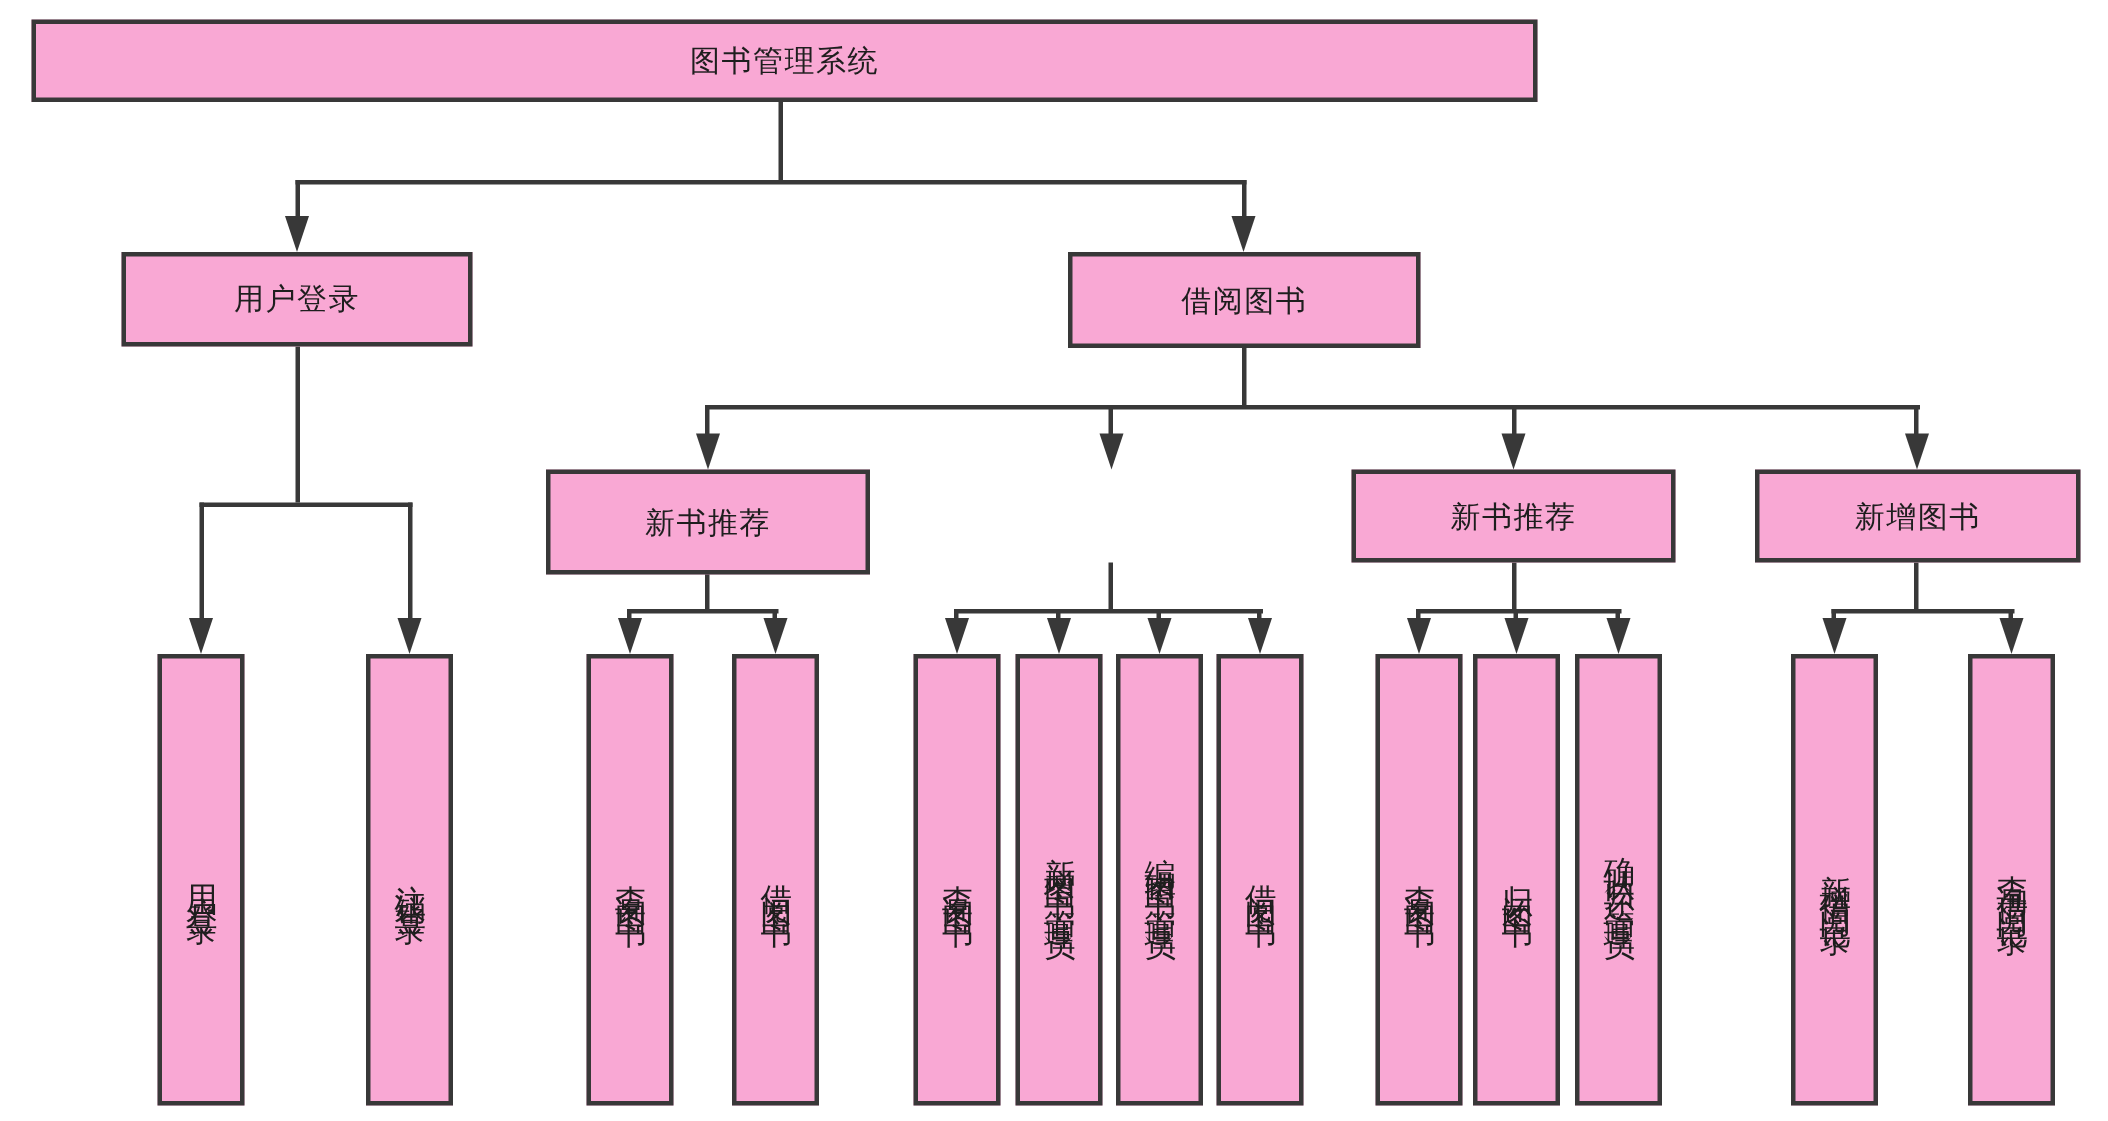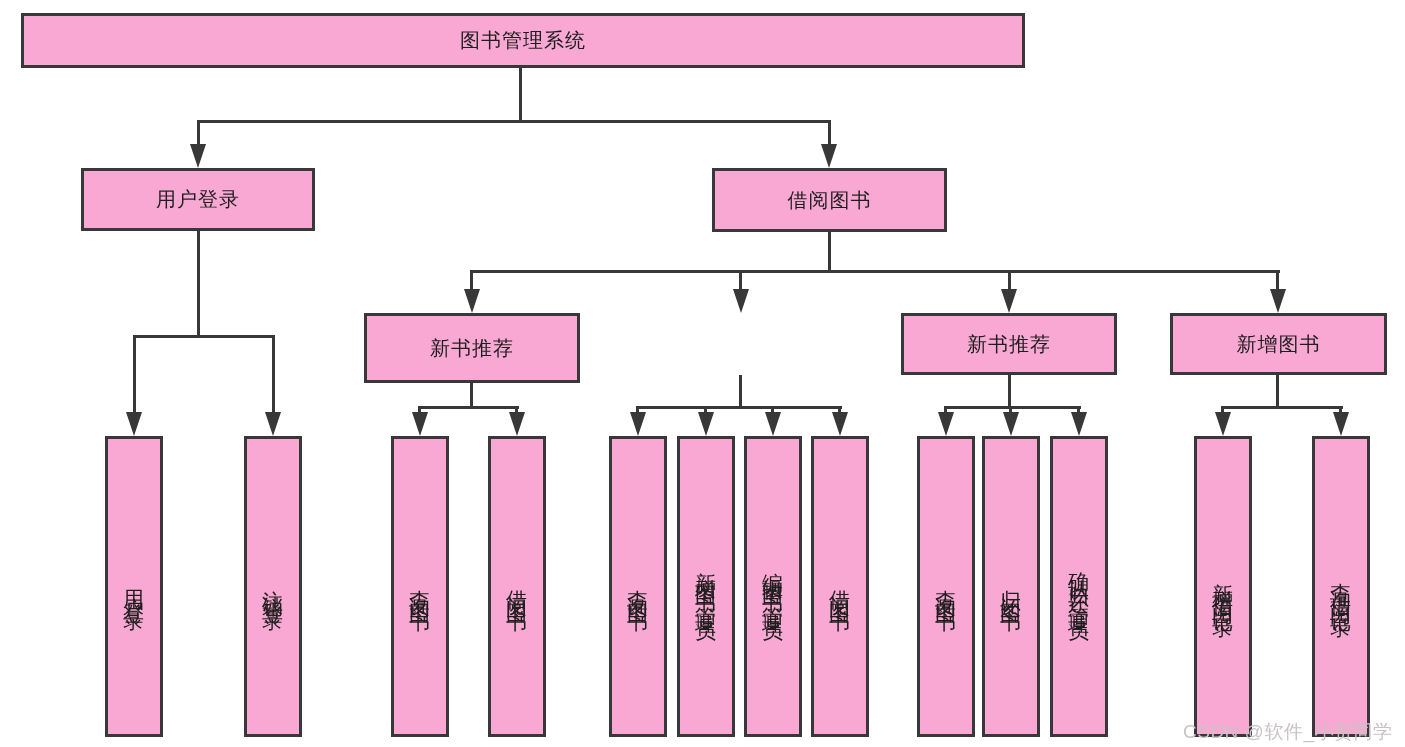--- a/index.html
+++ b/index.html
@@ -161,15 +161,14 @@
     <span>确认归还（管理员）</span>
   </div>
 
   <div class="box leaf" style="left:1194px;top:436px;width:58px;height:301px">
     <span>新增借阅记录</span>
   </div>
   <div class="box leaf" style="left:1312px;top:436px;width:58px;height:301px">
     <span>查询借阅记录</span>
   </div>
 
-  <div class="watermark">CSDN @软件_小贺同学</div>
 
 </div>
 
 </body></html>

